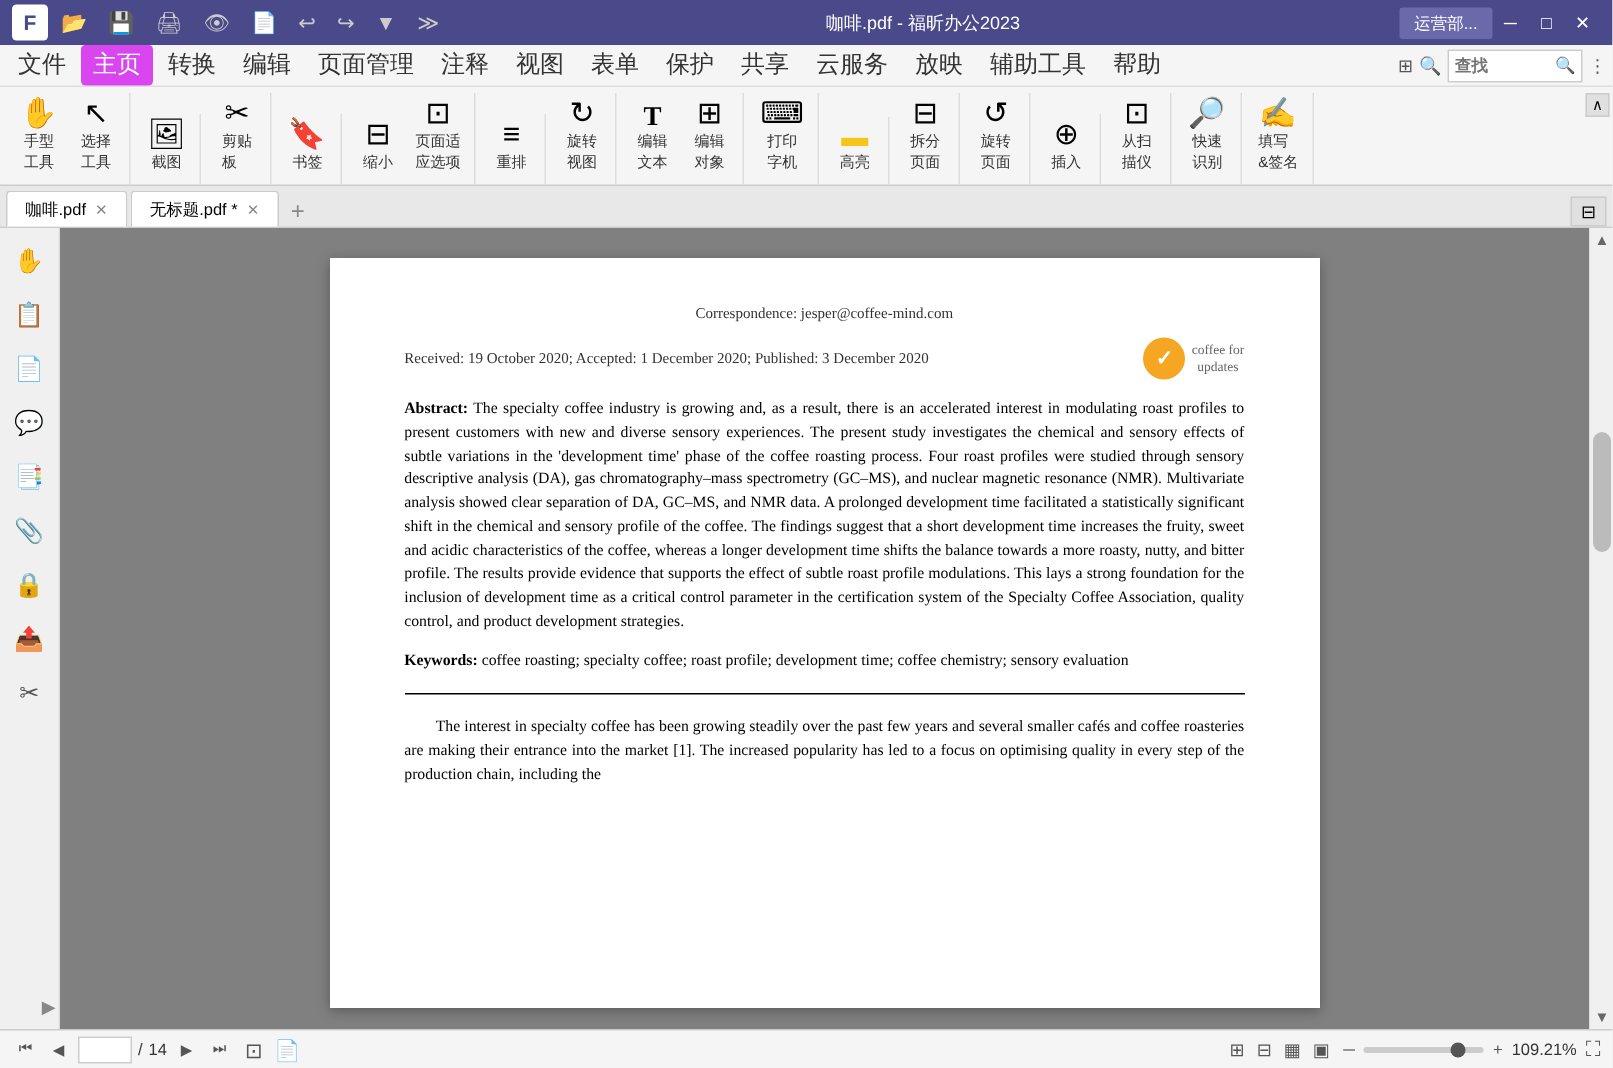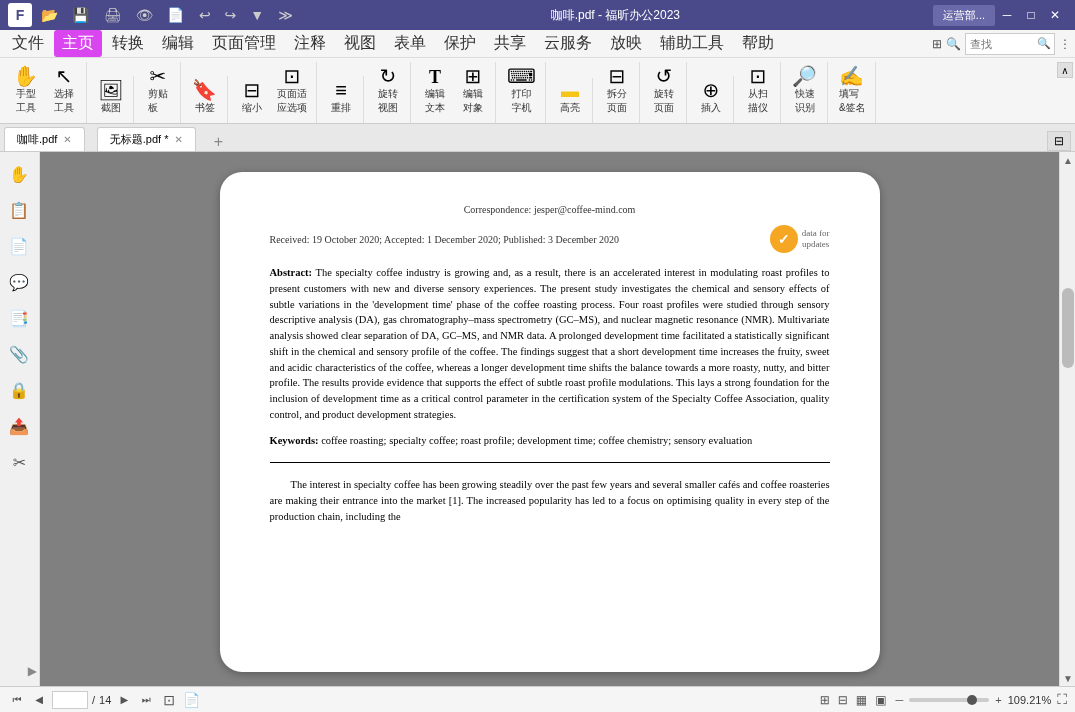--- a/index.html
+++ b/index.html
@@ -24,37 +24,37 @@
     .ribbon { background: #f5f5f5; border-bottom: 1px solid #ccc; flex-shrink: 0; padding: 4px 4px 0; display: flex; align-items: flex-end; gap: 2px; position: relative; }
     .ribbon-group { display: flex; flex-direction: column; align-items: center; border-right: 1px solid #ddd; padding: 0 4px 4px; min-width: 40px; }
     .ribbon-group-inner { display: flex; gap: 2px; align-items: flex-end; }
     .ribbon-btn { display: flex; flex-direction: column; align-items: center; padding: 3px 4px; cursor: pointer; border-radius: 3px; min-width: 36px; border: 1px solid transparent; }
     .ribbon-btn .icon { font-size: 20px; line-height: 1; }
     .ribbon-btn .label { font-size: 10px; color: #333; margin-top: 1px; white-space: nowrap; }
     .ribbon-collapse { position: absolute; right: 2px; top: 4px; width: 16px; height: 16px; background: #e0e0e0; display: flex; align-items: center; justify-content: center; cursor: pointer; font-size: 10px; border: 1px solid #ccc; }
 
     
     .tabsbar { background: #e8e8e8; height: 28px; display: flex; align-items: flex-end; padding: 0 4px; border-bottom: 1px solid #ccc; flex-shrink: 0; }
-    .tab { background: #fff; border: 1px solid #ccc; border-bottom: none; padding: 4px 12px; font-size: 11px; cursor: pointer; display: flex; align-items: center; gap: 6px; border-radius: 3px 3px 0 0; margin-right: 12px; }
+    .tab { background: #fff; border: 1px solid #ccc; border-bottom: none; padding: 4px 12px; font-size: 11px; cursor: pointer; display: flex; align-items: center; gap: 6px; border-radius: 3px 3px 0 0; margin-right: 2px; }
     .tab.active { background: #fff; z-index: 1; }
     .tab-close { font-size: 10px; color: #888; cursor: pointer; }
     .tab-add { background: none; border: none; font-size: 16px; cursor: pointer; color: #888; padding: 0 6px; }
     .sidebar-toggle { background: #e0e0e0; border: 1px solid #ccc; padding: 2px 6px; cursor: pointer; margin-left: auto; font-size: 12px; }
 
     
     .main { display: flex; flex: 1; overflow: hidden; }
 
     
     .left-sidebar { width: 40px; background: #f0f0f0; border-right: 1px solid #ddd; display: flex; flex-direction: column; align-items: center; padding: 8px 0; gap: 8px; flex-shrink: 0; }
     .sidebar-icon { width: 28px; height: 28px; display: flex; align-items: center; justify-content: center; cursor: pointer; border-radius: 3px; font-size: 16px; color: #555; }
     .sidebar-arrow { font-size: 12px; color: #888; cursor: pointer; align-self: flex-end; padding-right: 2px; }
 
     
     .pdf-area { flex: 1; background: #808080; overflow-y: auto; display: flex; flex-direction: column; align-items: center; padding: 20px 0; position: relative; }
-    .pdf-page { background: #fff; width: 660px; min-height: 500px; padding: 30px 50px; box-shadow: 0 2px 8px rgba(0,0,0,0.3); border-radius: 22px; }
+    .pdf-page { background: #fff; width: 660px; min-height: 500px; padding: 30px 50px; box-shadow: 0 2px 8px rgba(0,0,0,0.3); }
     .pdf-content { font-family: 'Times New Roman', Times, serif; font-size: 10.5px; line-height: 1.5; color: #000; }
 
     
     .right-panel { width: 16px; background: #f0f0f0; border-left: 1px solid #ddd; display: flex; flex-direction: column; flex-shrink: 0; }
     .scrollbar-track { flex: 1; background: #f0f0f0; position: relative; }
     .scrollbar-thumb { width: 12px; height: 80px; background: #bbb; border-radius: 6px; position: absolute; top: 120px; left: 2px; cursor: pointer; }
     .scrollbar-arrow { width: 16px; height: 16px; display: flex; align-items: center; justify-content: center; cursor: pointer; color: #666; font-size: 10px; }
 
     
     .statusbar { background: #f5f5f5; height: 26px; border-top: 1px solid #ccc; display: flex; align-items: center; padding: 0 8px; gap: 8px; flex-shrink: 0; font-size: 11px; color: #333; }
@@ -76,21 +76,21 @@
     .check-text { font-size: 9px; color: #666; line-height: 1.2; }
     .abstract-para { text-align: justify; margin-bottom: 10px; font-size: 10.5px; }
     .abstract-bold { font-weight: bold; }
     .keywords-line { font-size: 10.5px; margin-bottom: 14px; }
     .divider { border: none; border-top: 1.5px solid #000; margin: 10px 0 14px; }
     .intro-heading { font-size: 11px; font-weight: bold; margin-bottom: 8px; }
     .intro-para { text-align: justify; font-size: 10.5px; }
     .indent { text-indent: 2em; }
 
     .search-box { display: flex; align-items: center; border: 1px solid #ccc; background: #fff; height: 22px; padding: 0 4px; gap: 2px; width: 90px; }
-    .search-box input { border: none; outline: none; font-size: 11px; width: 65px; }
+    .search-box input { border: none; outline: none; font-size: 11px; width: 65px; font-weight: bold; }
     .toolbar-right { display: flex; align-items: center; gap: 4px; margin-left: auto; }
   </style>
 </head>
 <body>
 
 <div class="titlebar">
   <div class="titlebar-left">
     <div class="titlebar-logo">F</div>
     <span class="titlebar-icon">📂</span>
     <span class="titlebar-icon">💾</span>
@@ -289,21 +289,21 @@
   <div class="pdf-area">
     <div class="pdf-page">
       <div class="pdf-content">
         <p class="correspondence-line">Correspondence: jesper@coffee-mind.com</p>
 
         <div class="date-line">
           <span>Received: 19 October 2020; Accepted: 1 December 2020; Published: 3 December 2020</span>
           <div class="check-updates">
             <div class="check-badge" style="background:#f5a623; width:28px; height:28px; border-radius:50%; display:flex; align-items:center; justify-content:center; font-size:14px; color:white;">✓</div>
             <div class="check-text">
-              <div>data for</div>
+              <div>coffee for</div>
               <div>updates</div>
             </div>
           </div>
         </div>
 
         <p class="abstract-para">
           <span class="abstract-bold">Abstract:</span><span> The specialty coffee industry is growing and, as a result, there is an accelerated interest in modulating roast profiles to present customers with new and diverse sensory experiences. The present study investigates the chemical and sensory effects of subtle variations in the 'development time' phase of the coffee roasting process. Four roast profiles were studied through sensory descriptive analysis (DA), gas chromatography–mass spectrometry (GC–MS), and nuclear magnetic resonance (NMR). Multivariate analysis showed clear separation of DA, GC–MS, and NMR data. A prolonged development time facilitated a statistically significant shift in the chemical and sensory profile of the coffee. The findings suggest that a short development time increases the fruity, sweet and acidic characteristics of the coffee, whereas a longer development time shifts the balance towards a more roasty, nutty, and bitter profile. The results provide evidence that supports the effect of subtle roast profile modulations. This lays a strong foundation for the inclusion of development time as a critical control parameter in the certification system of the Specialty Coffee Association, quality control, and product development strategies.</span>
         </p>
 
         <p class="keywords-line">

